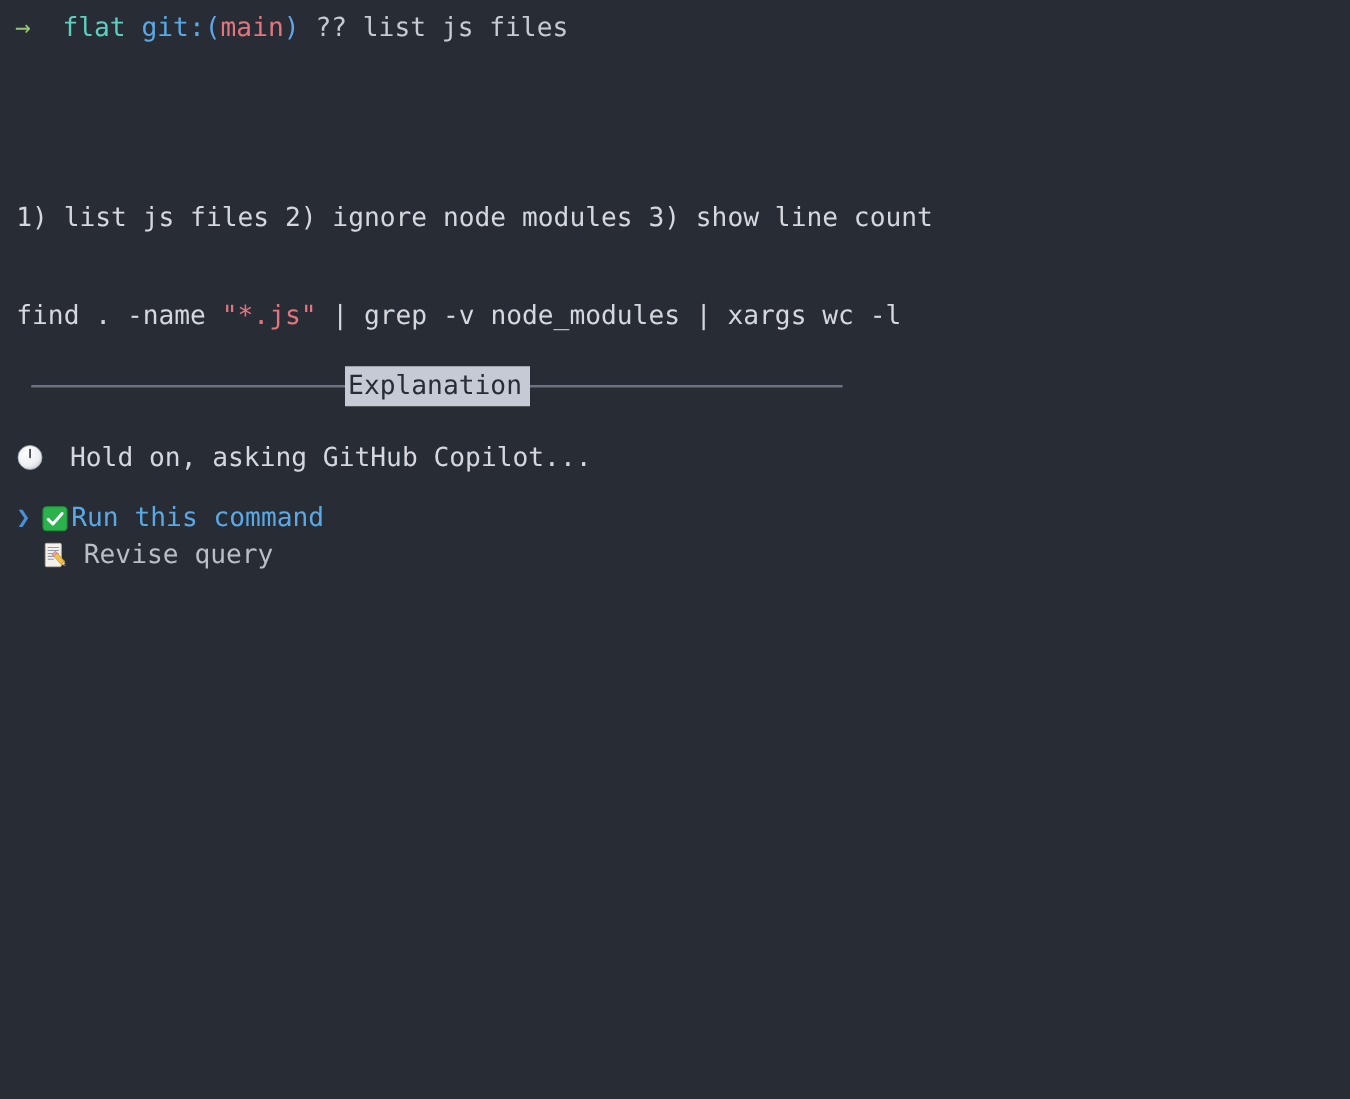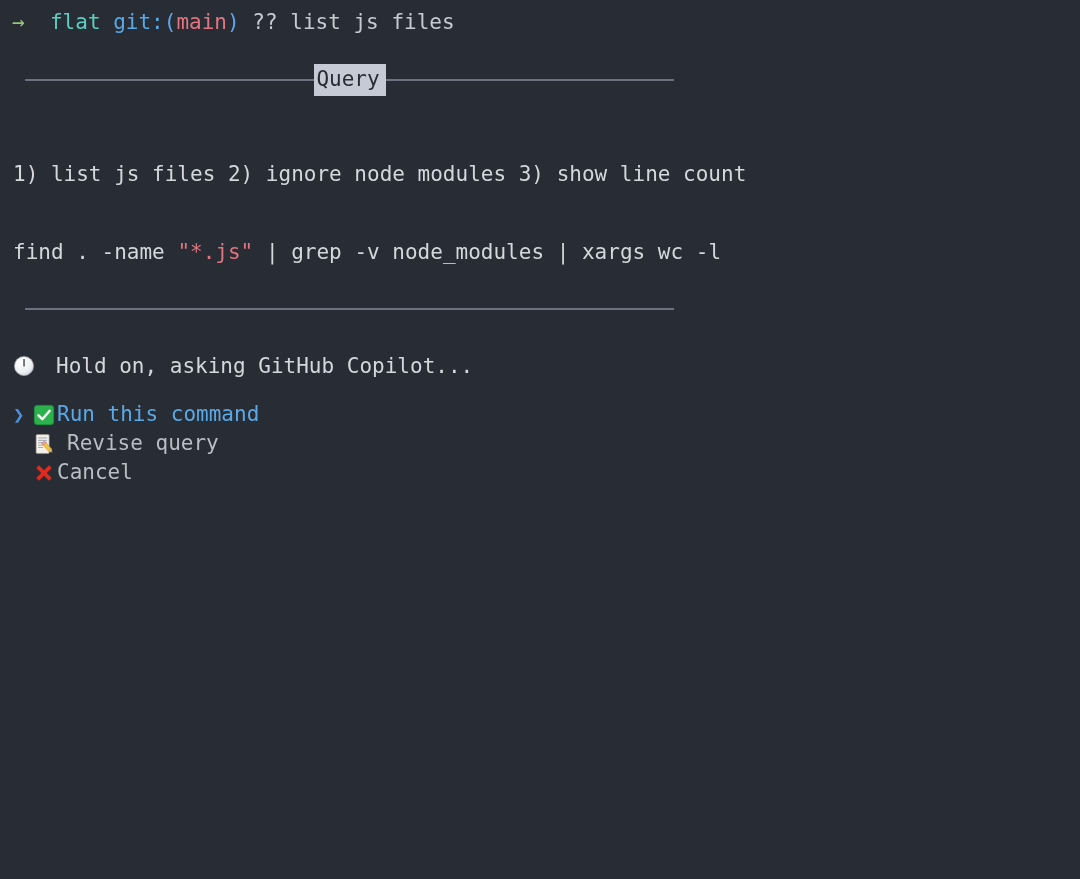--- a/index.html
+++ b/index.html
@@ -142,33 +142,29 @@
   .menu-item.selected .menu-label { color: #5aa9e6; }
   .menu-item.revise .menu-icon { margin-right: 12px; }
 </style>
 </head>
 <body>
 
 <div class="terminal">
 
   <div class="prompt-line"><span class="seg-arrow">→</span><span class="seg-cmdtext">  </span><span class="seg-dir">flat</span><span class="seg-cmdtext"> </span><span class="seg-git">git:</span><span class="seg-paren">(</span><span class="seg-branch">main</span><span class="seg-paren">)</span><span class="seg-cmdtext"> </span><span class="seg-cmdtext">?? list js files</span></div>
 
-  <div class="rule query" style="top:66px;">
-    <div class="line left"></div>
-    <div class="badge">Query</div>
-    <div class="line right"></div>
-  </div>
 
   <div class="text-row" style="top:123px;margin-top:37px;">1) list js files 2) ignore node modules 3) show line count</div>
 
 
   <div class="text-row" style="top:238px;"><span>find . -name </span><span class="str-lit">"*.js"</span><span> | grep -v node_modules | xargs wc -l</span></div>
 
   <div class="rule explanation" style="top:295px;">
     <div class="line left"></div>
+    <div class="badge">Explanation</div>
     <div class="line right"></div>
   </div>
 
   <div class="spinner-row">
     <svg class="clock-icon" viewBox="0 0 24 24">
       <defs>
         <radialGradient id="clkg" cx="0.38" cy="0.32" r="0.85">
           <stop offset="0%" stop-color="#ffffff"></stop>
           <stop offset="62%" stop-color="#eceef1"></stop>
           <stop offset="100%" stop-color="#b6bac2"></stop>
@@ -206,23 +202,16 @@
         <g transform="rotate(-42 15 14)">
           <rect x="12.6" y="8.4" width="4.0" height="11.6" fill="#f2c14a" stroke="#c79a22" stroke-width="0.6"></rect>
           <rect x="12.6" y="8.4" width="4.0" height="2.2" fill="#e8a0b4" stroke="#c7798f" stroke-width="0.5"></rect>
           <path d="M12.6 20 L14.6 23.2 L16.6 20 Z" fill="#f0e3c2" stroke="#c79a22" stroke-width="0.5"></path>
           <path d="M13.9 21.9 L14.6 23.2 L15.3 21.9 Z" fill="#3a3a3a"></path>
         </g>
       </svg>
       <span class="menu-label">Revise query</span>
     </div>
 
-    <div class="menu-item">
-      <span class="menu-chevron blank">&nbsp;</span>
-      <svg class="menu-icon" viewBox="0 0 24 24">
-        <path d="M5 5 L19 19 M19 5 L5 19" stroke="#e02a20" stroke-width="4.2" stroke-linecap="butt"></path>
-      </svg>
-      <span class="menu-label">Cancel</span>
-    </div>
 
   </div>
 
 </div>
 
 </body></html>

